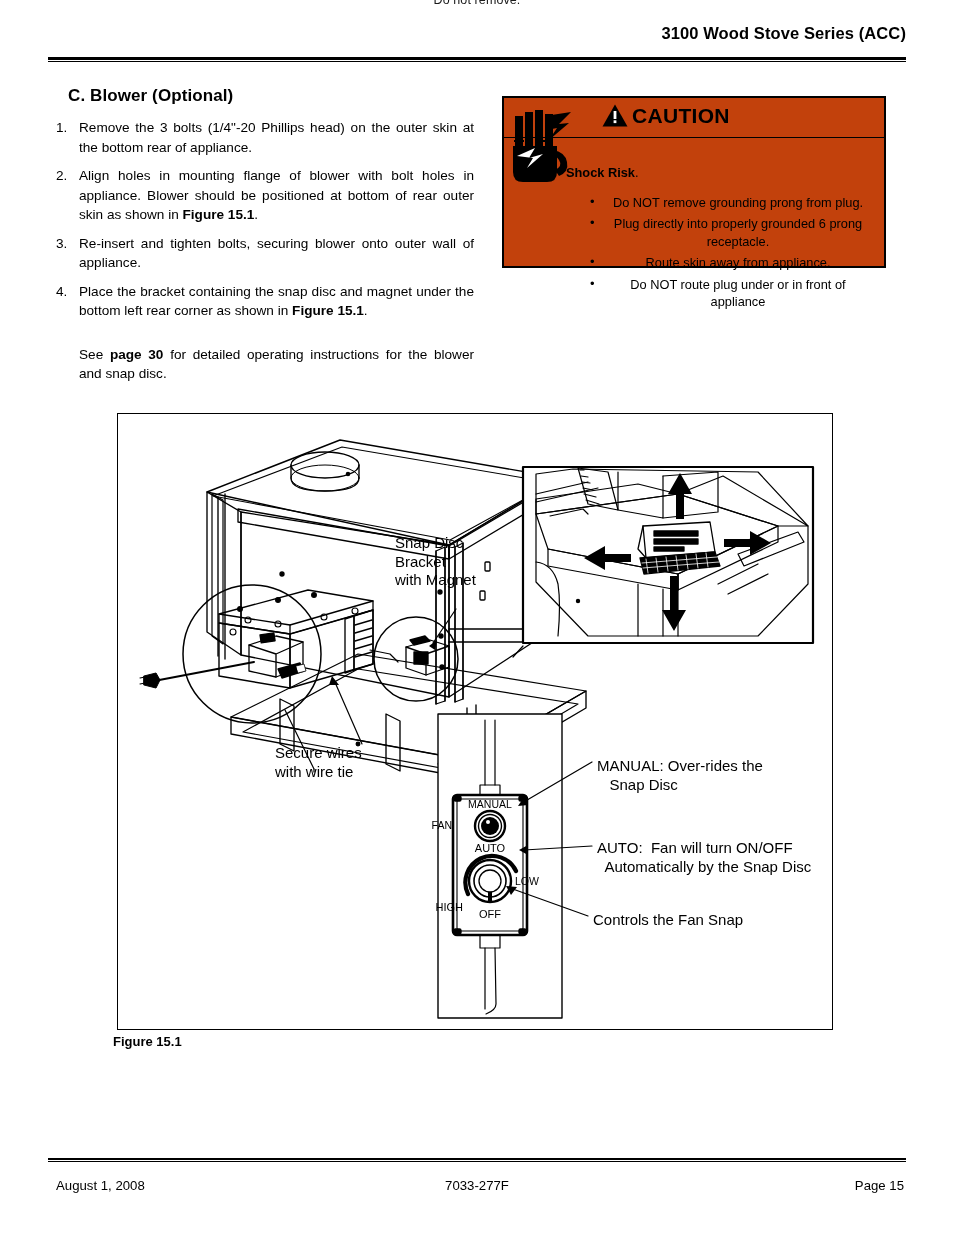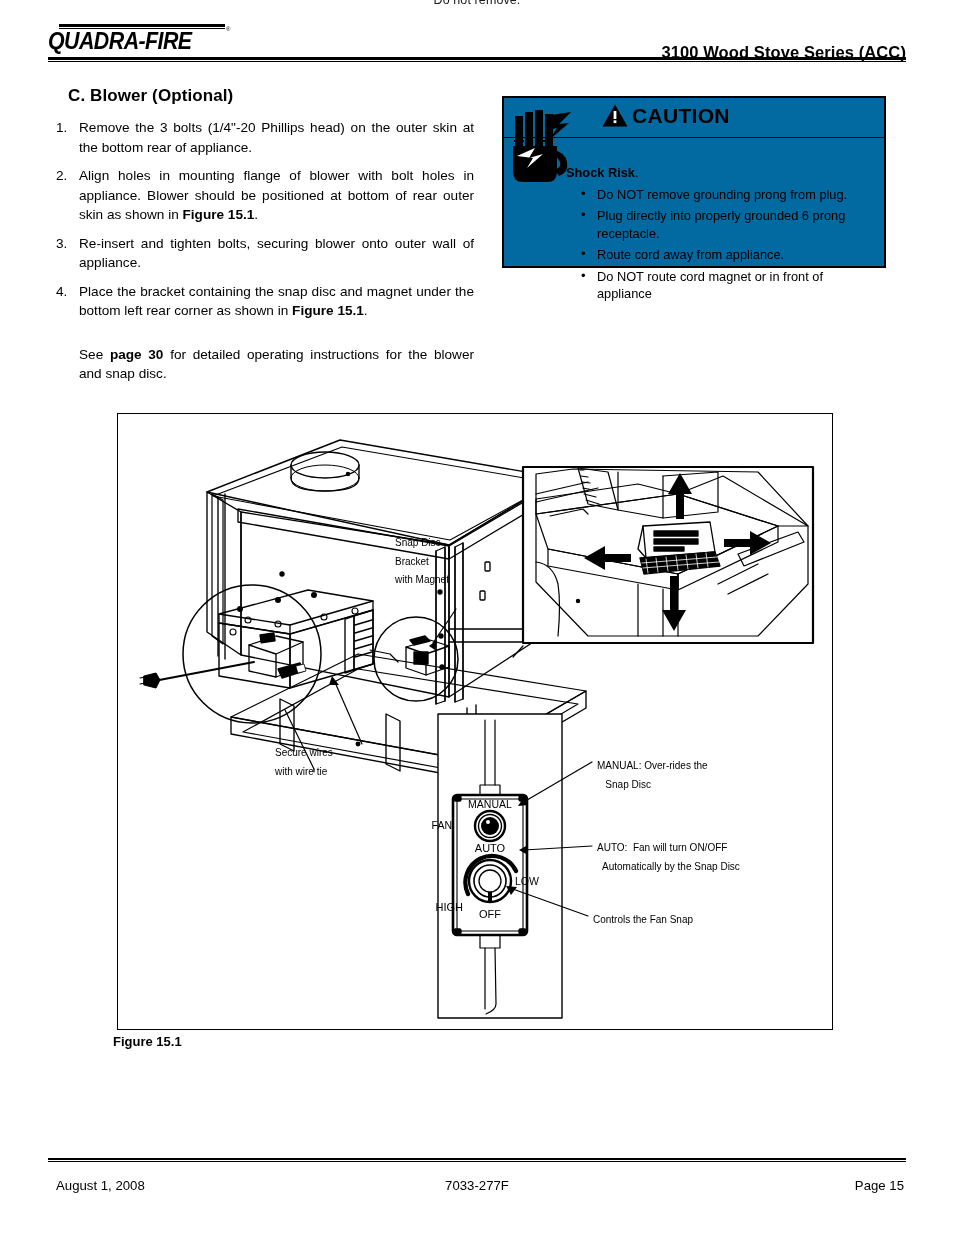--- a/index.html
+++ b/index.html
@@ -73,21 +73,21 @@
   }
   .logo-tm {
     position: absolute;
     left: 178px;
     top: 4px;
     font-size: 6px;
   }
   .header-title {
     position: absolute;
     right: 0;
-    top: 21px;
+    top: 2px;
     font-size: 16.5px;
     font-weight: bold;
     letter-spacing: .1px;
     white-space: nowrap;
   }
   .header-rule {
     position: absolute;
     top: 57px;
     left: 48px;
     width: 858px;
@@ -136,21 +136,21 @@
 
   
   .caution-box {
     position: absolute;
     left: 502px;
     top: 96px;
     width: 384px;
     height: 172px;
     border: 2.5px solid #000;
     box-sizing: border-box;
-    background: #0369a1;
+    background: #c2410c;
   }
   .caution-head {
     position: relative;
     height: 40px;
     border-bottom: 1.5px solid #000;
     box-sizing: border-box;
   }
   .caution-title {
     position: absolute;
     left: 128px;
@@ -181,23 +181,24 @@
     width: 316px;
     font-size: 12.8px;
     line-height: 17.5px;
   }
   .caution-body .risk {
     font-weight: bold;
     margin-top: 20px;
   }
   .caution-body .risk span.dot { font-weight: normal; }
   .clist {
-    margin: 3px;
+    margin: 12px;
     padding: 0;
     list-style: none;
+    text-align: center;
   }
   .clist li {
     position: relative;
     padding-left: 28px;
     margin-top: 4px;
     line-height: 17.5px;
   }
   .clist li::before {
     content: "\2022";
     position: absolute;
@@ -217,21 +218,21 @@
     box-sizing: border-box;
     background: #fff;
   }
   .fig-svg {
     position: absolute;
     left: 0;
     top: 0;
   }
   .fig-label {
     position: absolute;
-    font-size: 10px;
+    font-size: 15px;
     line-height: 18.5px;
     color: #000;
     white-space: pre;
   }
   .lbl-snapdisc { left: 277px; top: 120px; }
   .lbl-secure   { left: 157px; top: 330px; }
   .lbl-manual   { left: 479px; top: 343px; }
   .lbl-auto     { left: 479px; top: 425px; }
   .lbl-speed    { left: 475px; top: 497px; }
 
@@ -265,26 +266,20 @@
   .footer-left   { position: absolute; left: 8px;  top: 0; }
   .footer-center { position: absolute; left: 0; top: 0; width: 858px; text-align: center; }
   .footer-right  { position: absolute; right: 2px; top: 0; }
 </style>
 </head>
 <body>
 
 <div class="top-cropped-note">Do not remove.</div>
 
 <div class="header">
-  <div class="logo-wrap">
-    <div class="logo-bar"></div>
-    <div class="logo-bar2"></div>
-    <div class="logo-text">QUADRA-FIRE</div>
-    <div class="logo-tm">®</div>
-  </div>
   <div class="header-title">3100 Wood Stove Series (ACC)</div>
 </div>
 <div class="header-rule"></div>
 
 <div class="section-title">C.  Blower (Optional)</div>
 
 <div class="steps">
     <div class="step"><span class="num">1.</span><span>Remove the 3 bolts (1/4"-20 Phillips head) on the outer skin at the bottom rear of appliance.</span></div>
     <div class="step"><span class="num">2.</span><span>Align holes in mounting flange of blower with bolt holes in appliance. Blower should be positioned at bottom of rear outer skin as shown in </span><b>Figure 15.1</b><span>.</span></div>
     <div class="step"><span class="num">3.</span><span>Re-insert and tighten bolts, securing blower onto outer wall of appliance.</span></div>
@@ -323,22 +318,22 @@
       <rect x="26" y="30" width="3" height="2"></rect>
       <rect x="33" y="30" width="3" height="2"></rect>
       <rect x="40" y="30" width="3" height="2"></rect>
     </g>
   </svg>
   <div class="caution-body">
     <div class="risk"><span>Shock Risk</span><span class="dot">.</span></div>
     <ul class="clist">
         <li>Do NOT remove grounding prong from plug.</li>
         <li>Plug directly into properly grounded 6 prong receptacle.</li>
-        <li>Route cord away from appliance.</li>
-        <li>Do NOT route cord magnet or in front of appliance</li>
+        <li>Route skin away from appliance.</li>
+        <li>Do NOT route plug under or in front of appliance</li>
       </ul>
   </div>
 </div>
 
 <div class="figure-box">
   <svg class="fig-svg" width="714" height="615" viewBox="0 0 714 615">
     <g fill="none" stroke="#000" stroke-width="1.35" stroke-linejoin="round" stroke-linecap="round">
 
       <path d="M89 78 L222 26 L443 64 L331 131 Z" stroke-width="1.4"></path>
       <path d="M95 82 L224 33 L436 69 L332 126 Z" stroke-width="1.1"></path>

